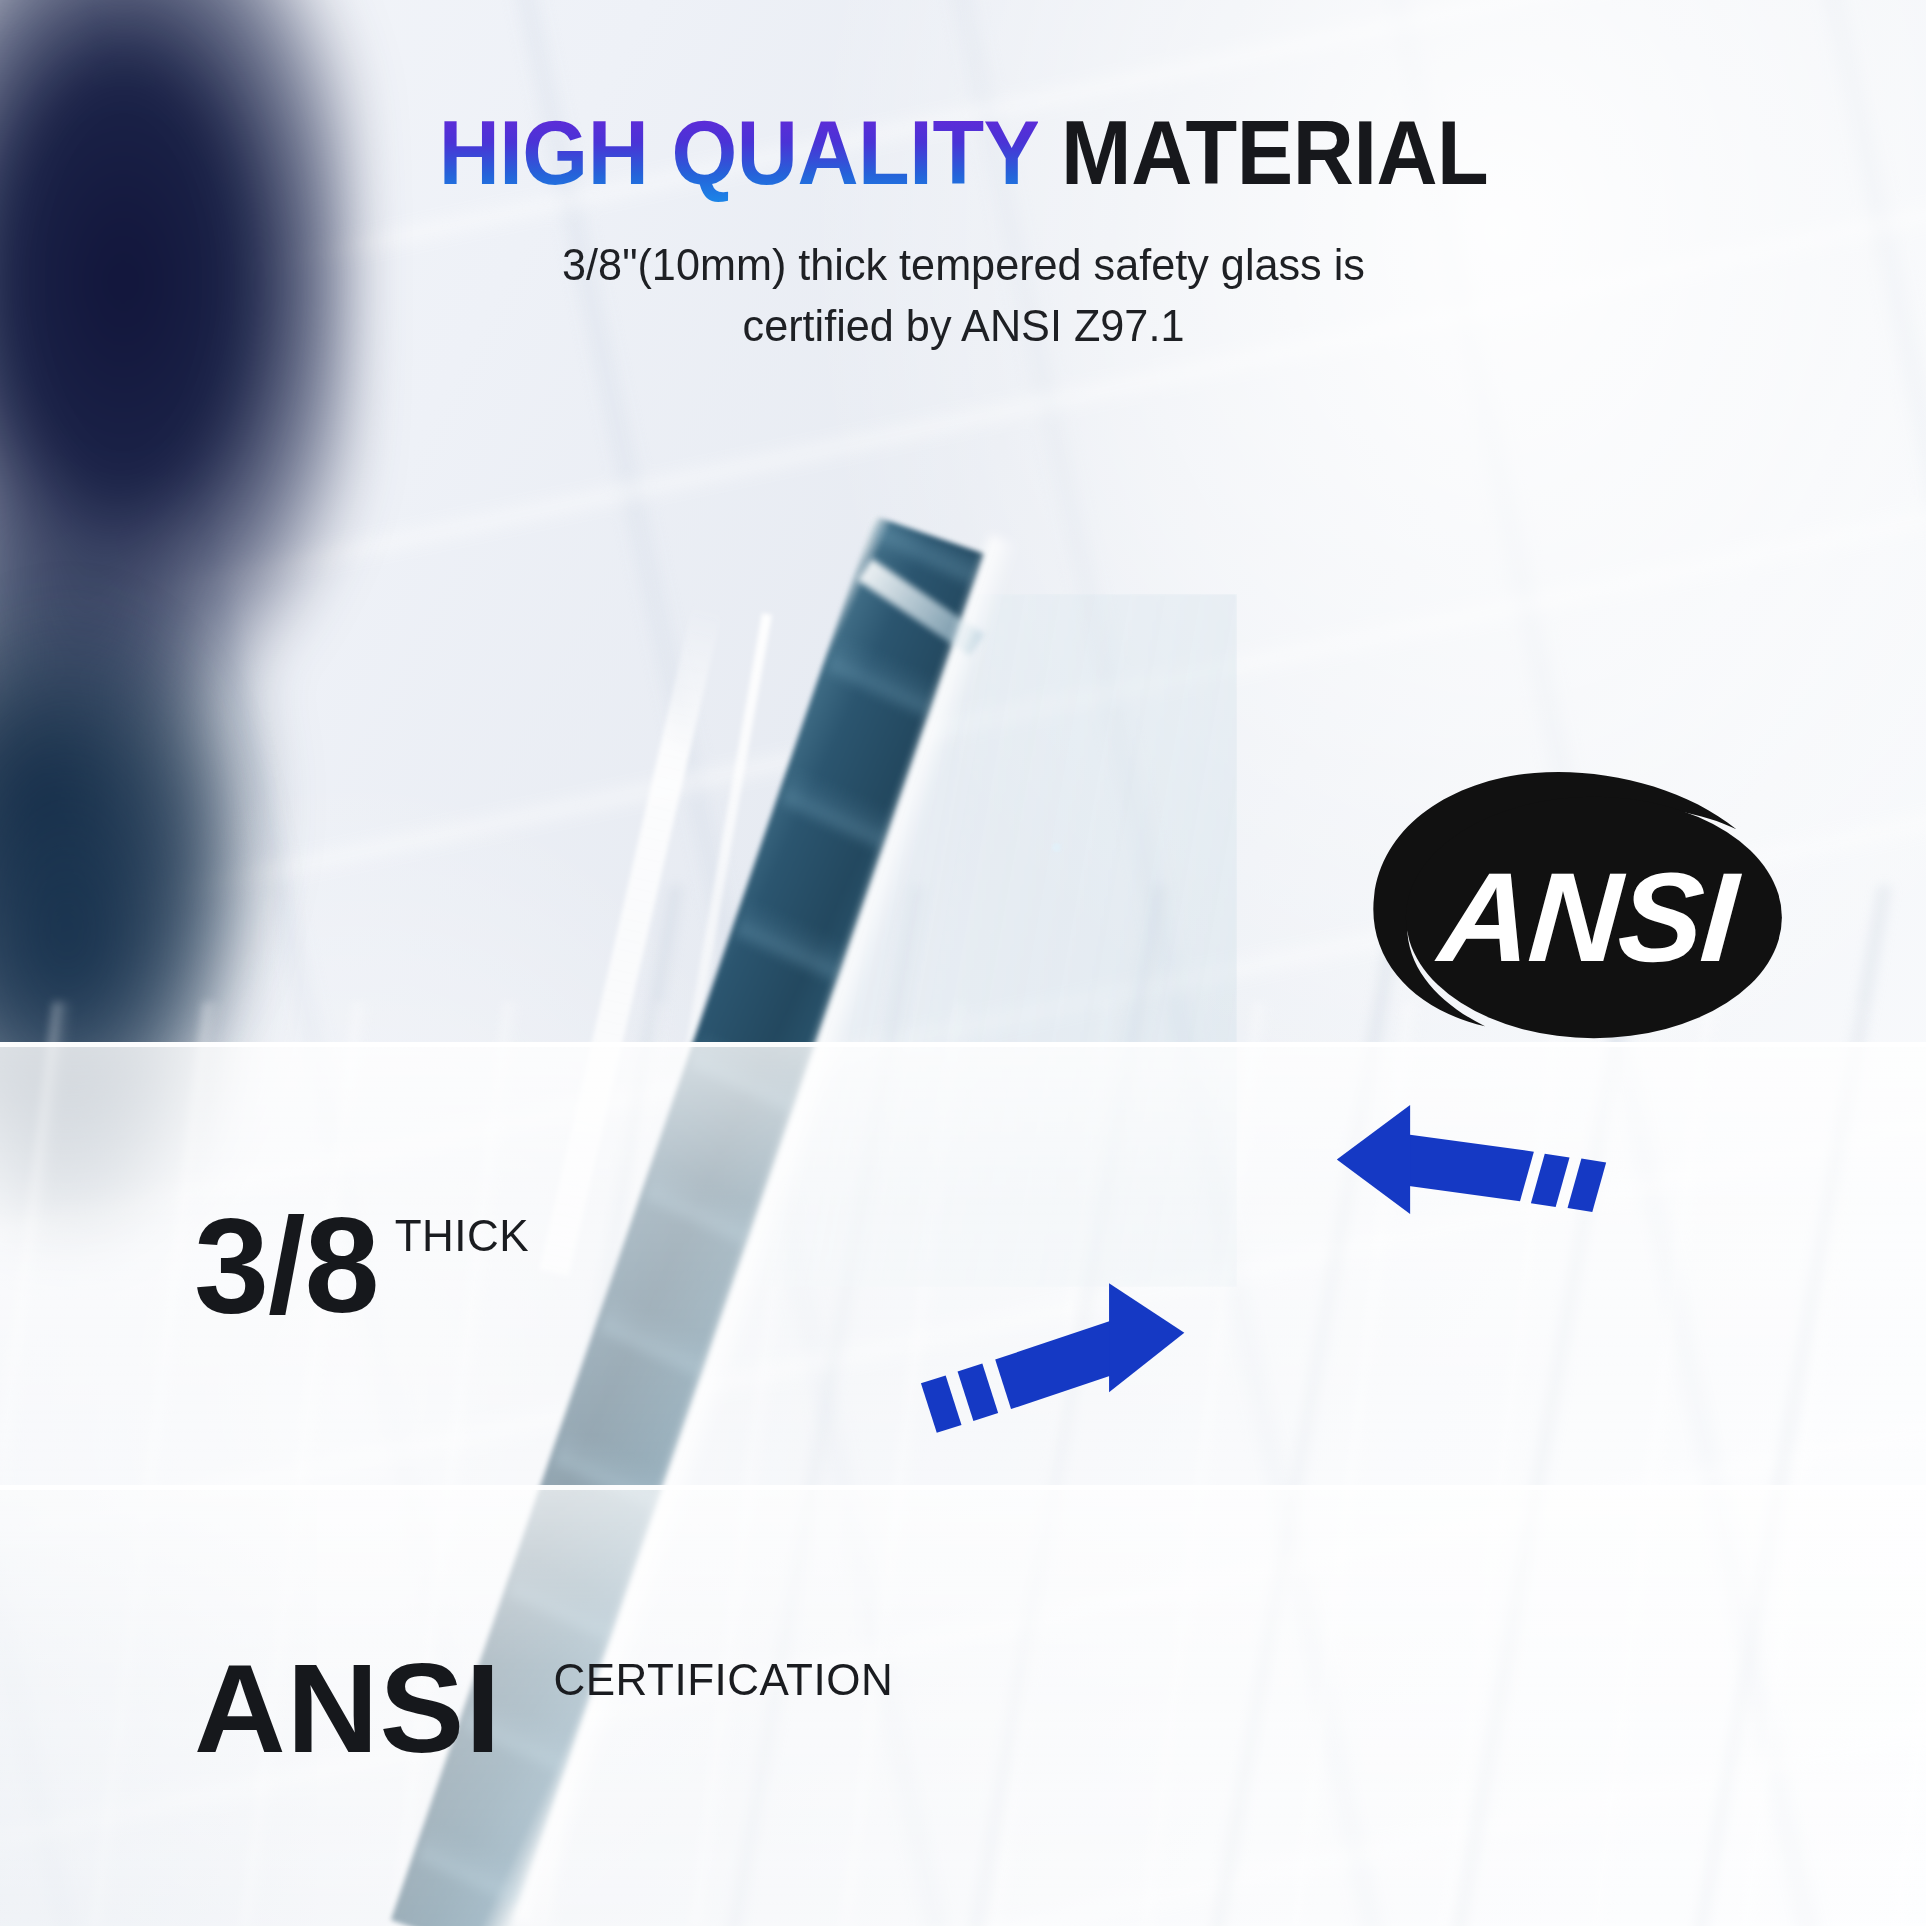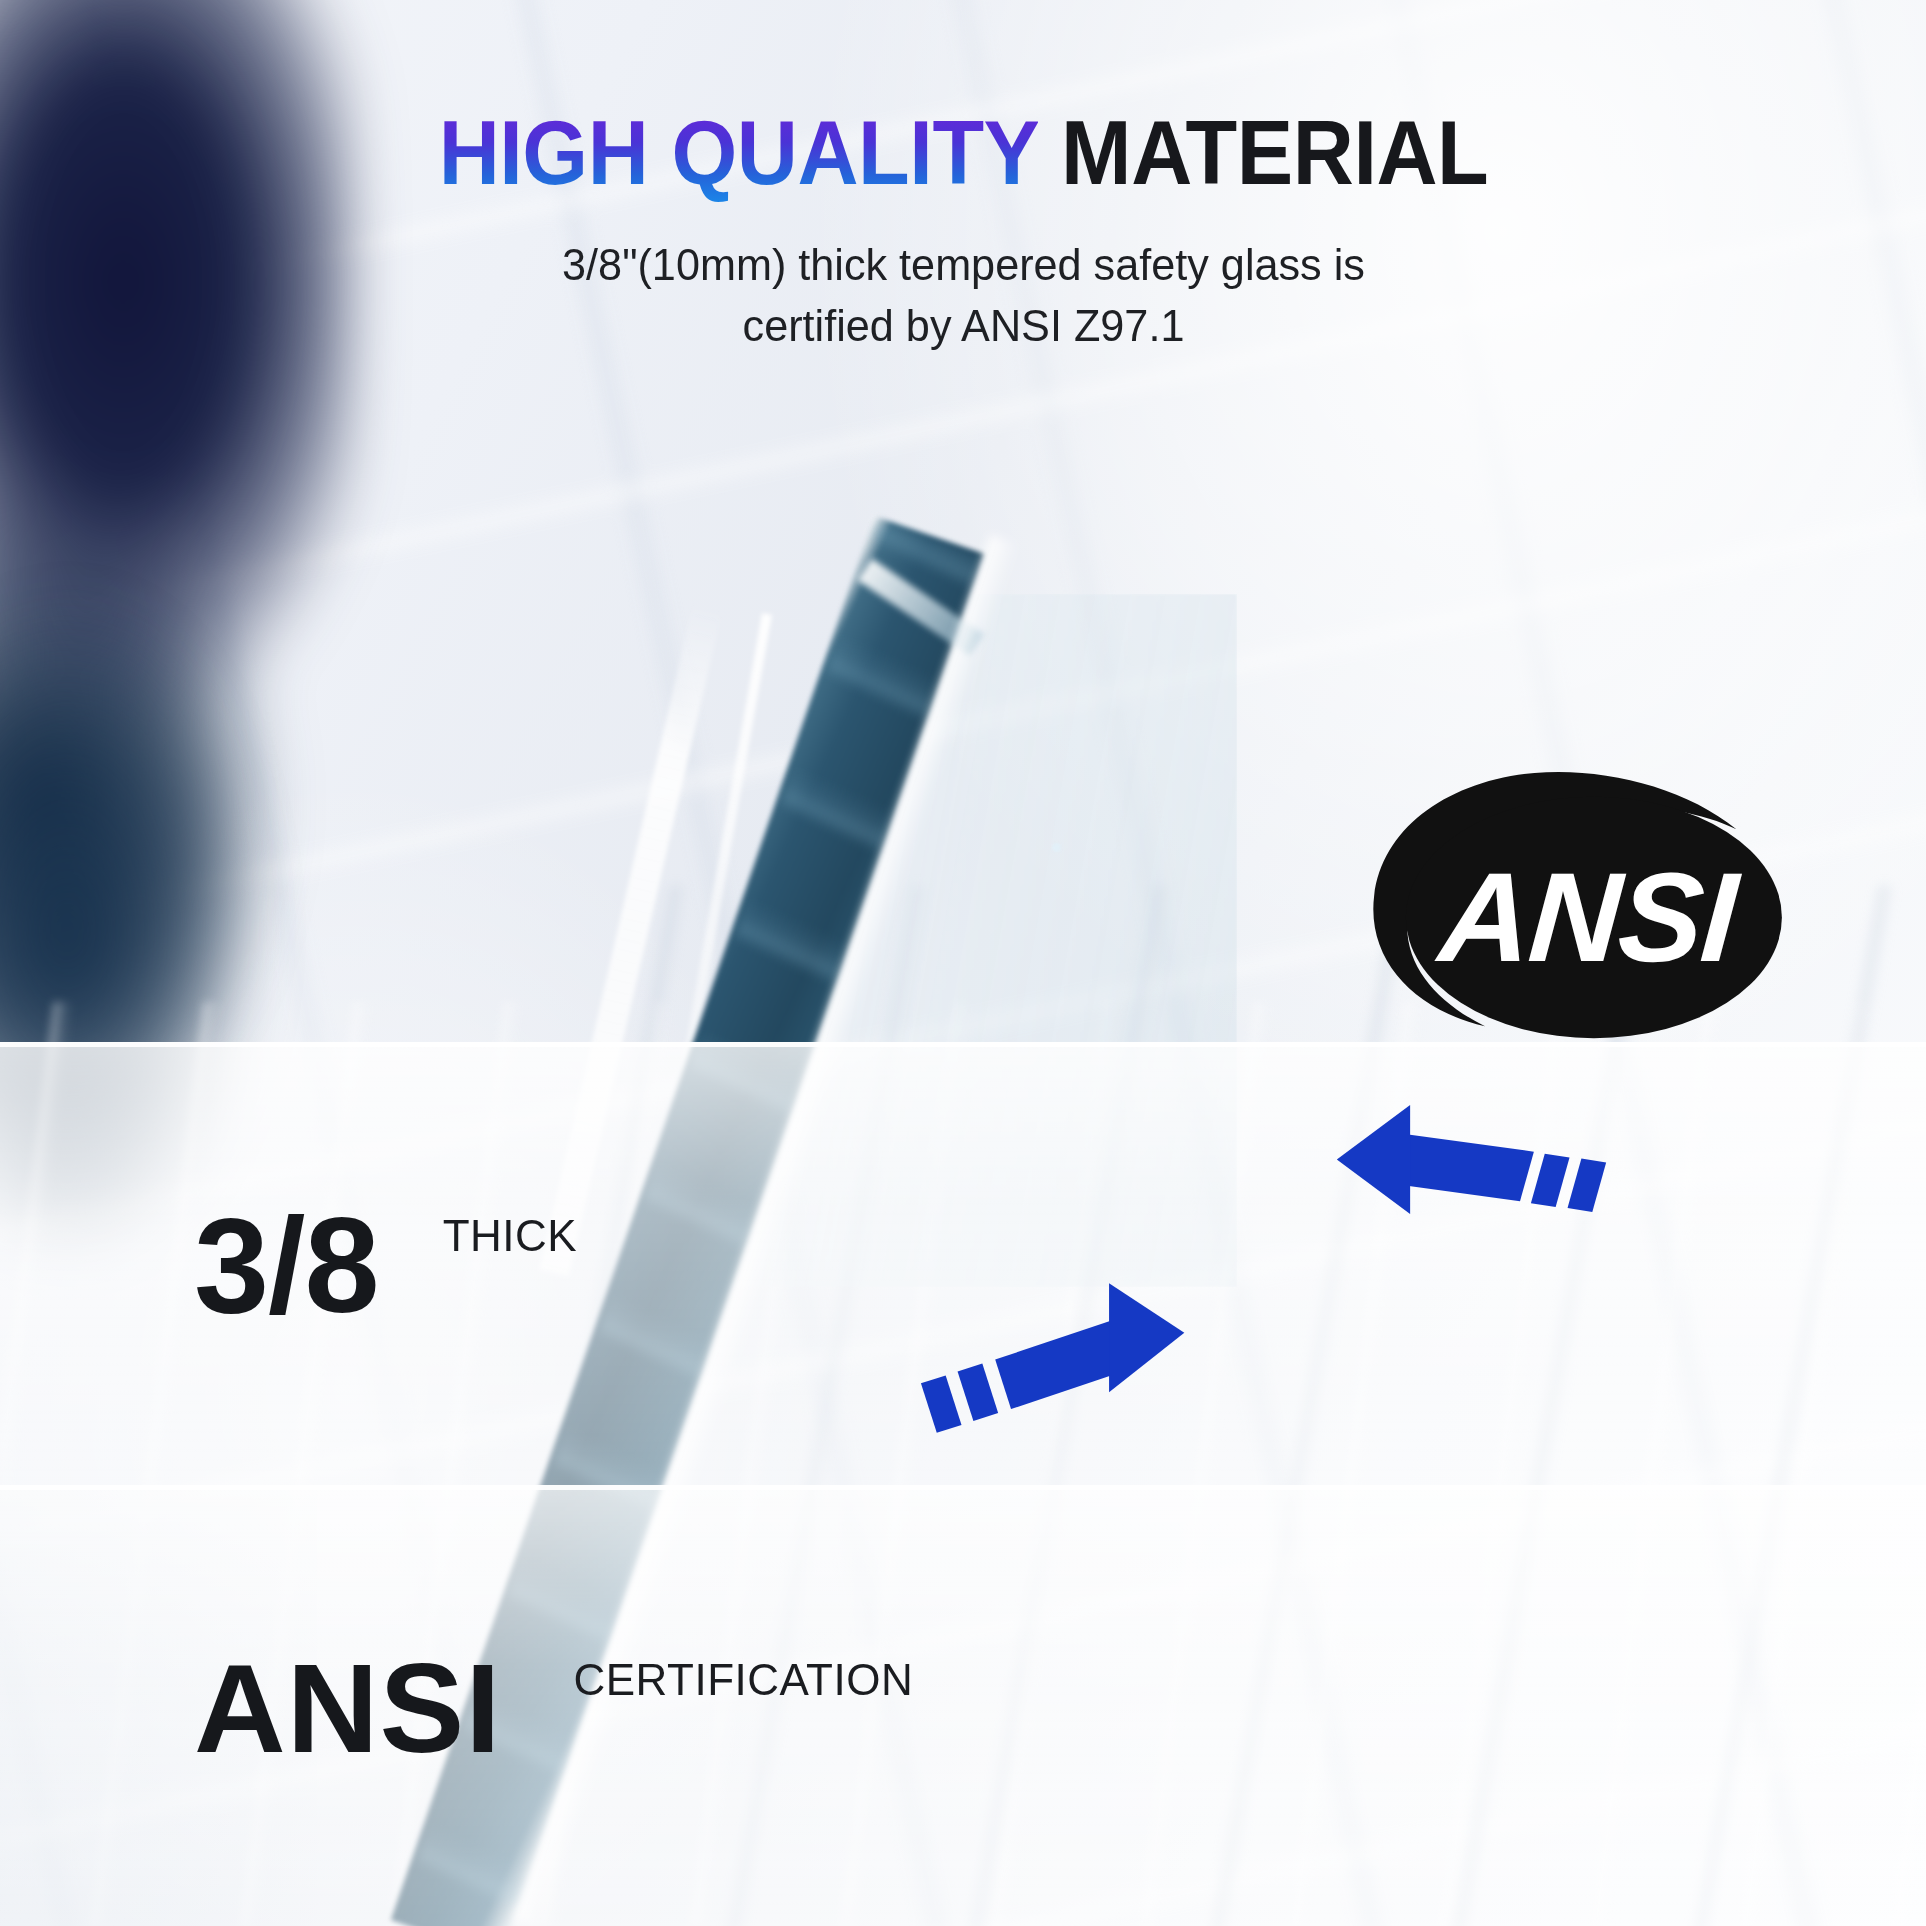--- a/index.html
+++ b/index.html
@@ -285,41 +285,40 @@
     background: linear-gradient(180deg,
       rgba(255,255,255,0.84) 0%,
       rgba(255,255,255,0.66) 40%,
       rgba(255,255,255,0.54) 100%);
     border-top: 5px solid rgba(255,255,255,0.96);
   }
   .band-inner {
     display: flex;
     align-items: baseline;
     padding-left: 194px;
-    gap: 48px;
   }
   .band-big {
     font-size: 135px;
     font-weight: 700;
     color: #16181c;
     line-height: 0.95;
     letter-spacing: -1px;
   }
   .band-big.ansi { font-size: 127px; letter-spacing: 1px; }
   .band-small {
     font-size: 44px;
     font-weight: 400;
     color: #1a1c20;
     margin-left: 16px;
     position: relative;
     top: -61px;
     letter-spacing: 0.5px;
     white-space: nowrap;
   }
-  .band-small.cert { top: -57px; margin-left: 24px; text-align: right; }
+  .band-small.cert { top: -57px; margin-left: 52px; text-align: right; }
 
   
   .band2-shade {
     position: absolute;
     left: 0; top: 1485px;
     width: 317px; height: 442px;
     background: linear-gradient(100deg, rgba(190,204,220,0.35), rgba(255,255,255,0));
     z-index: 17;
     pointer-events: none;
   }

